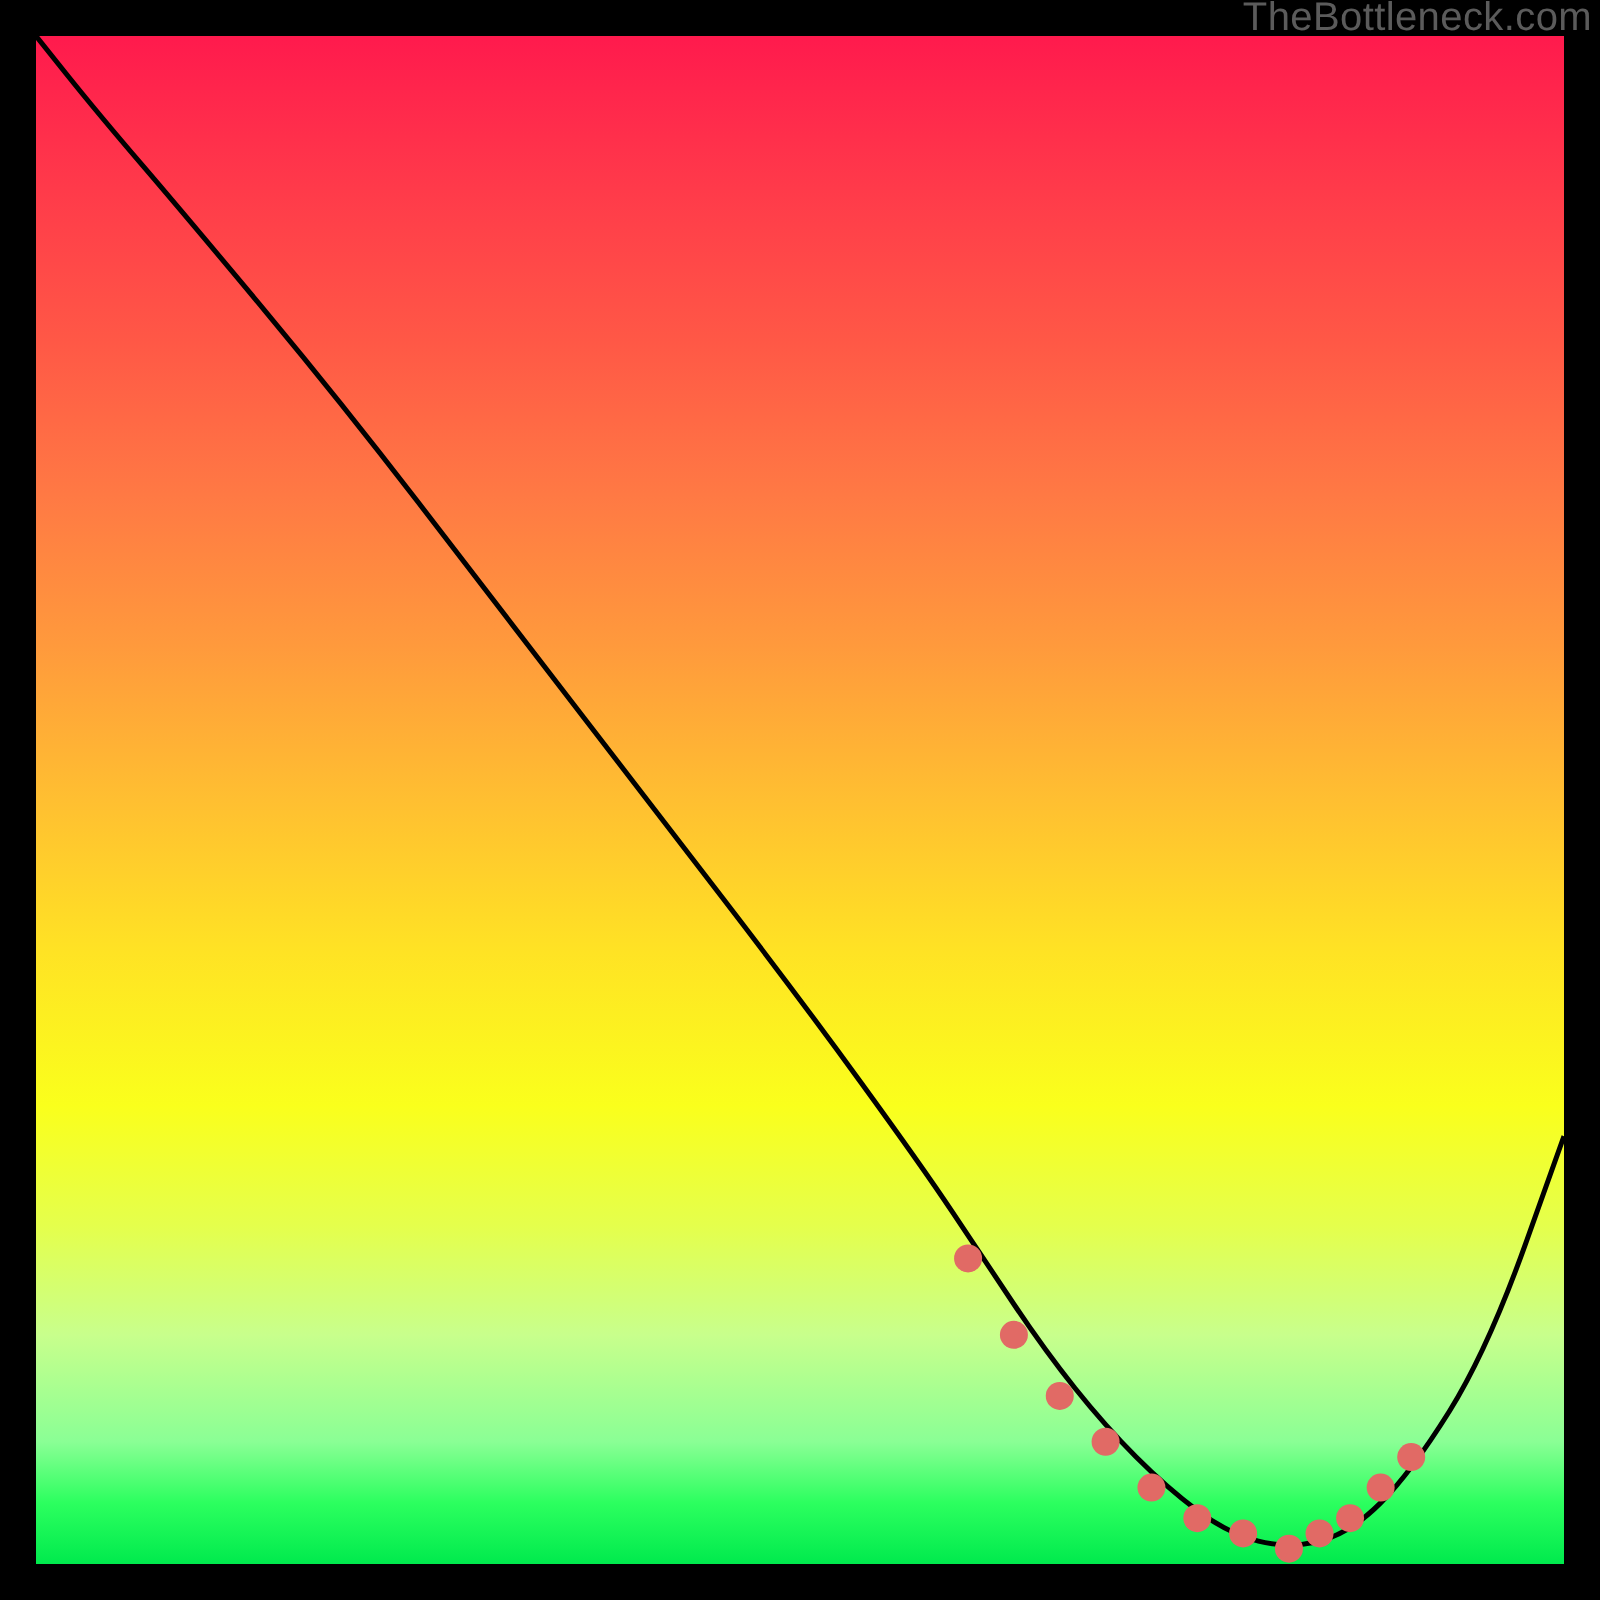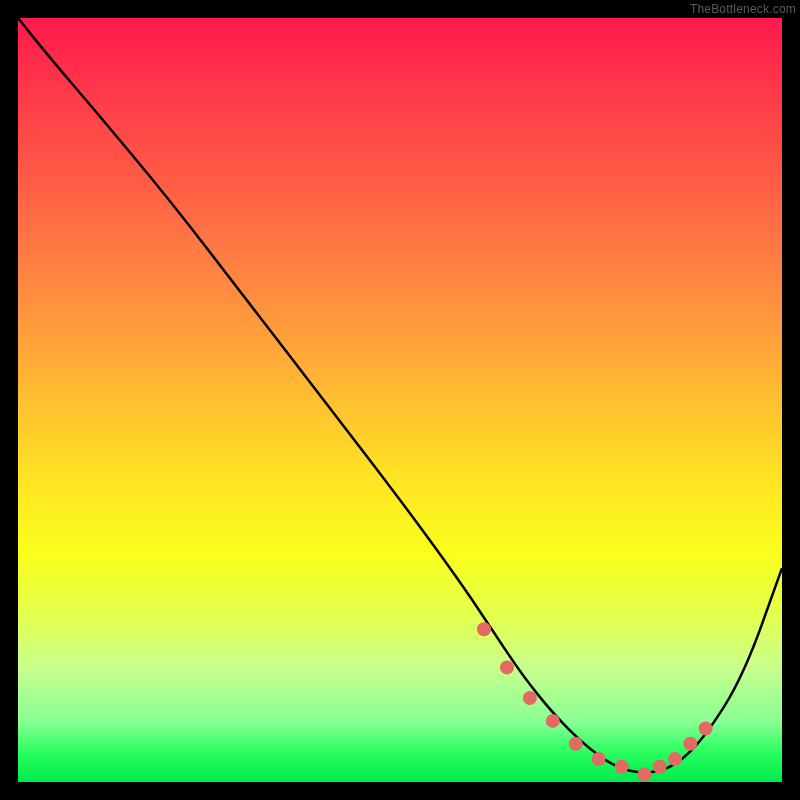--- a/index.html
+++ b/index.html
@@ -46,21 +46,21 @@
     top: 0;
     width: 764px;
     height: 764px;
   }
   .watermark {
     position: absolute;
     top: 0;
     right: 4px;
     height: 18px;
     line-height: 18px;
-    font-size: 12px;
+    font-size: 20px;
     font-weight: 500;
     color: #5b5b5b;
     letter-spacing: 0.2px;
   }
 </style>
 </head>
 <body>
 
 <div class="frame">
   <div class="watermark">TheBottleneck.com</div>

